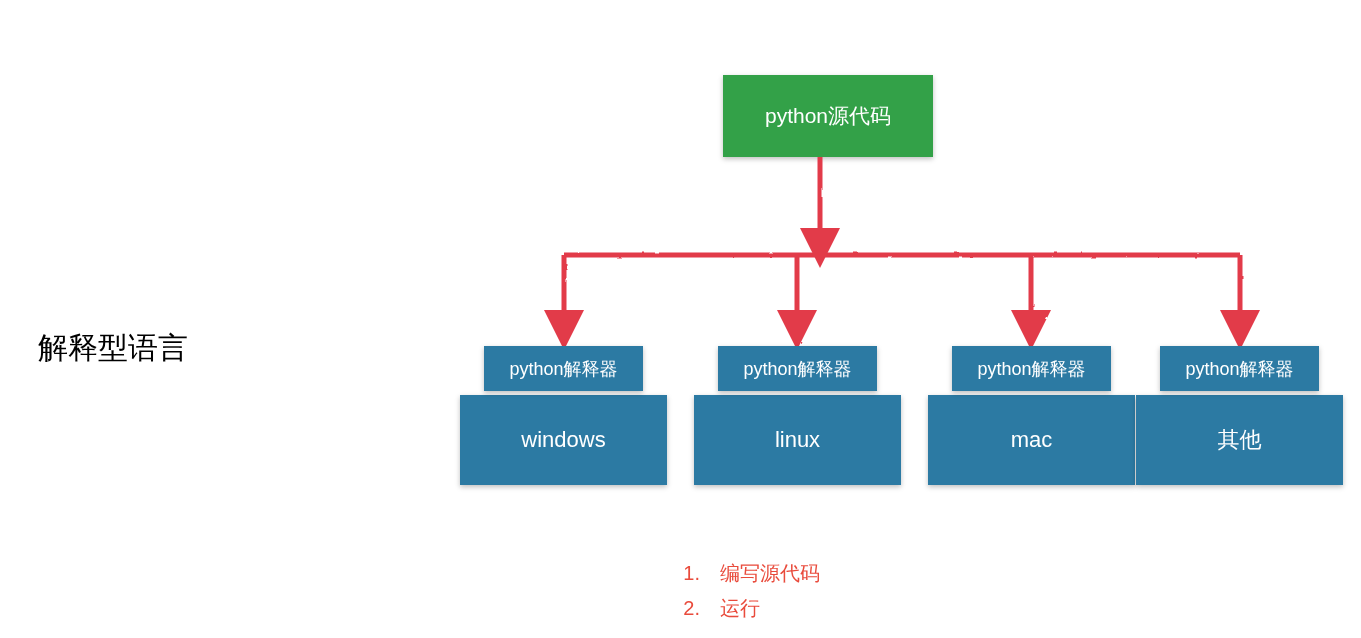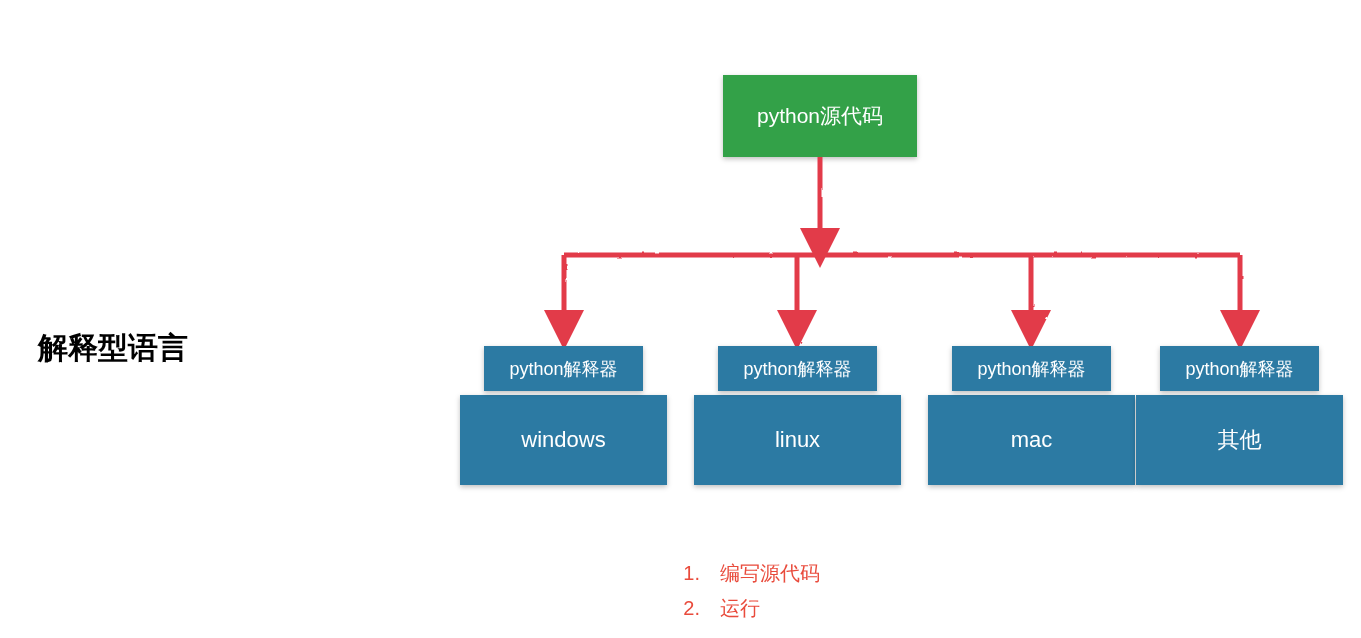--- a/index.html
+++ b/index.html
@@ -10,27 +10,27 @@
       font-family: "Helvetica Neue", Arial, "PingFang SC", "Microsoft YaHei", sans-serif;
       position: relative;
       overflow: hidden;
     }
     .title {
       position: absolute;
       left: 38px;
       top: 328px;
       font-size: 30px;
       color: #000;
-      font-weight: 700;
+      font-weight: 400;
     }
     .source-box {
       position: absolute;
       left: 723px;
       top: 75px;
-      width: 194px;
+      width: 210px;
       height: 82px;
       background: #33a148;
       box-shadow: 0 2px 5px rgba(0,0,0,0.25);
       display: flex;
       align-items: center;
       justify-content: center;
       color: #fff;
       font-size: 21px;
     }
     .svg-arrows {

